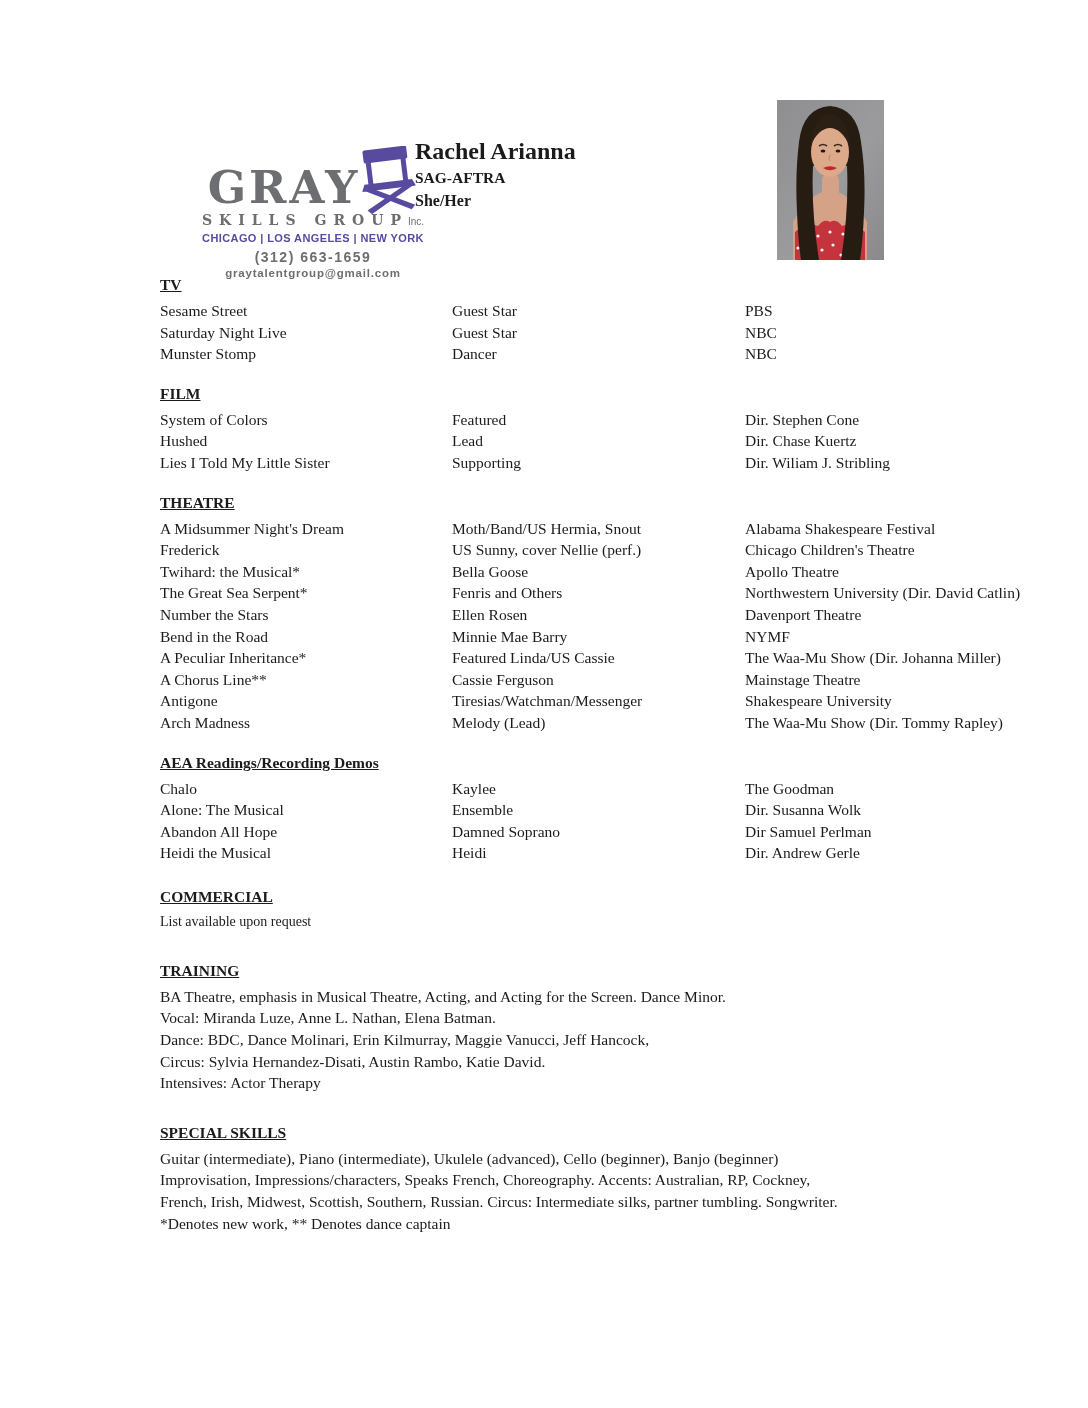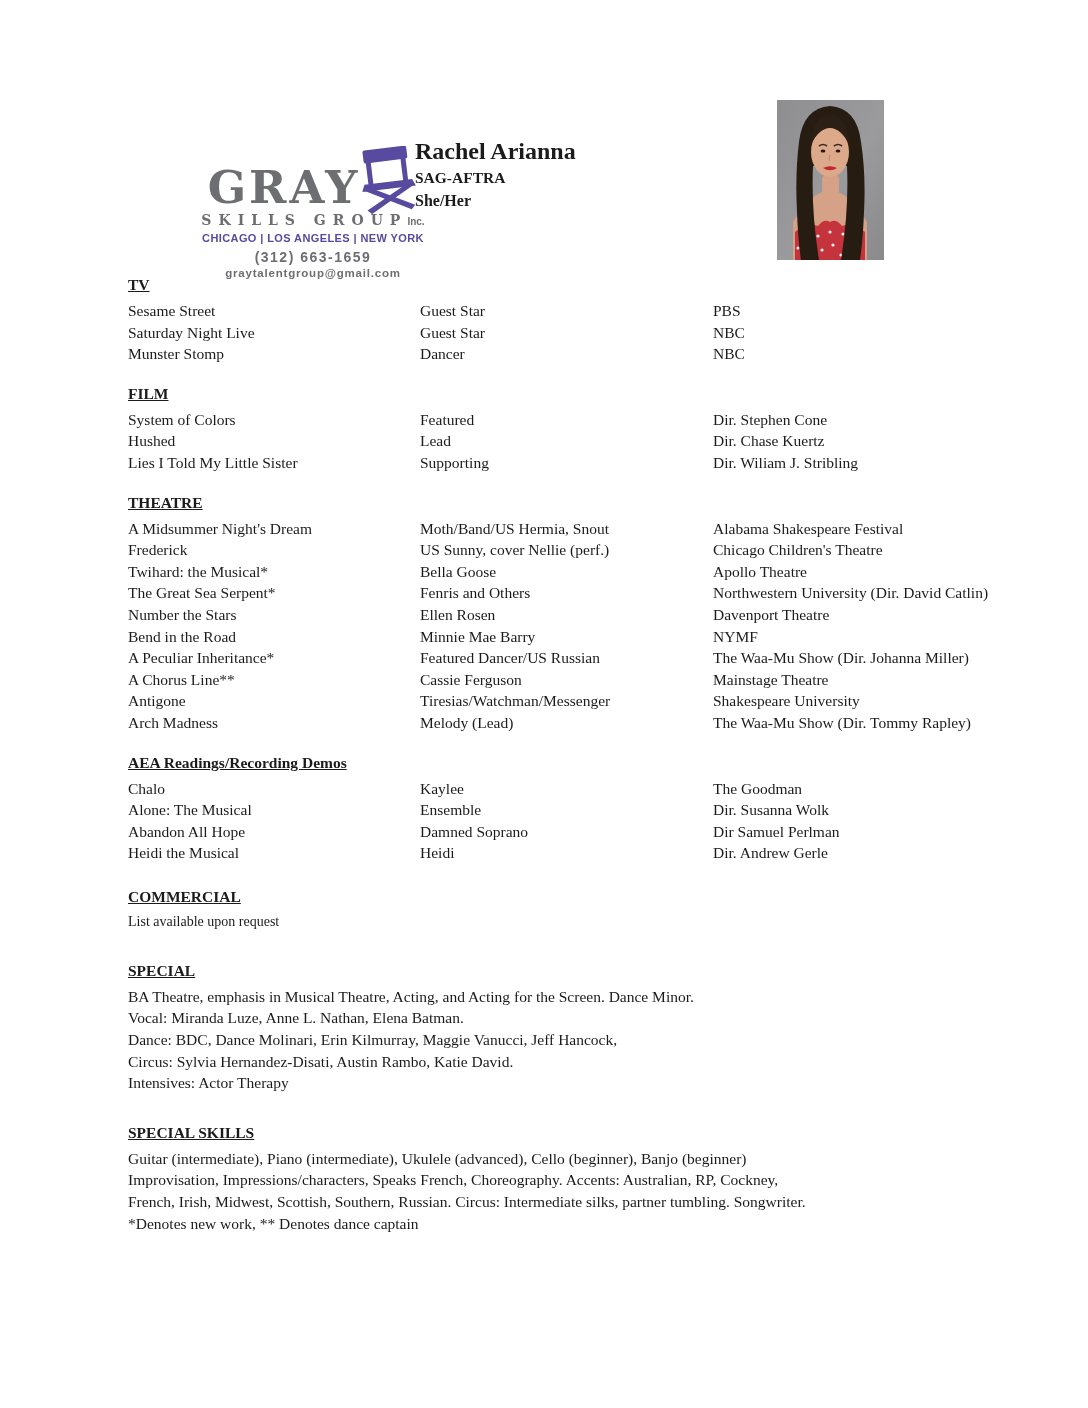--- a/index.html
+++ b/index.html
@@ -28,36 +28,36 @@
   }
   .chair-icon{margin-left:-4px;margin-bottom:-8px;}
   .logo-subline{
     display:flex;justify-content:center;align-items:baseline;
     margin-top:2px;color:#6d6e71;
   }
   .logo-subbrand{
     font-family:"DejaVu Serif", serif;
     font-size:14px;letter-spacing:7px;font-weight:bold;
   }
-  .logo-inc{font-size:10px;margin-left:0;color:#6d6e71;font-weight:bold;}
+  .logo-inc{font-size:10px;margin-left:0;color:#6d6e71;font-weight:normal;}
   .logo-cities{
     margin-top:4px;font-size:11px;font-weight:bold;color:#584a9e;letter-spacing:0.4px;
   }
   .logo-phone{margin-top:5px;font-size:14px;font-weight:bold;color:#6d6e71;letter-spacing:1.5px;}
   .logo-email{margin-top:2px;font-size:11.5px;font-weight:bold;color:#6d6e71;letter-spacing:0.8px;}
 
   .namecard{position:absolute;left:415px;top:138px;width:300px;text-align:left;}
   .actor-name{margin:0;font-size:24px;font-weight:bold;line-height:1.1;}
   .union{margin-top:5px;font-size:15.5px;font-weight:bold;}
   .pronouns{margin-top:5px;font-size:16px;font-weight:bold;}
 
   .photo{position:absolute;left:777px;top:100px;width:107px;height:160px;}
 
   
-  main{padding:0 40px 0 128px;}
+  main{padding:0 40px 0 128px;margin-left:32px;}
   section{margin-top:20px;}
   section.first{margin-top:0;}
   section.gap-md{margin-top:24px;}
   section.gap-lg{margin-top:30px;}
 
   .section-title{
     margin:0 0 6px 0;
     font-size:15.5px;font-weight:bold;
     text-decoration:underline;
   }
@@ -230,21 +230,21 @@
         <span>Ellen Rosen</span>
         <span>Davenport Theatre</span>
       </div>
       <div class="row">
         <span>Bend in the Road</span>
         <span>Minnie Mae Barry</span>
         <span>NYMF</span>
       </div>
       <div class="row">
         <span>A Peculiar Inheritance*</span>
-        <span>Featured Dancer/US Russian</span>
+        <span>Featured Linda/US Cassie</span>
         <span>The Waa-Mu Show (Dir. Johanna Miller)</span>
       </div>
       <div class="row">
         <span>A Chorus Line**</span>
         <span>Cassie Ferguson</span>
         <span>Mainstage Theatre</span>
       </div>
       <div class="row">
         <span>Antigone</span>
         <span>Tiresias/Watchman/Messenger</span>
@@ -280,21 +280,21 @@
         <span>Dir. Andrew Gerle</span>
       </div>
     </section>
 
     <section class="gap-md">
       <h2 class="section-title">COMMERCIAL</h2>
       <p class="note">List available upon request</p>
     </section>
 
     <section class="gap-lg">
-      <h2 class="section-title">SPECIAL</h2>
+      <h2 class="section-title">TRAINING</h2>
       <p class="line">BA Theatre, emphasis in Musical Theatre, Acting, and Acting for the Screen. Dance Minor.</p>
       <p class="line">Vocal: Miranda Luze, Anne L. Nathan, Elena Batman.</p>
       <p class="line">Dance:  BDC, Dance Molinari, Erin Kilmurray, Maggie Vanucci, Jeff Hancock,</p>
       <p class="line">Circus: Sylvia Hernandez-Disati, Austin Rambo, Katie David.</p>
       <p class="line">Intensives: Actor Therapy</p>
     </section>
 
     <section class="gap-lg">
       <h2 class="section-title">SPECIAL SKILLS</h2>
       <p class="line">Guitar (intermediate), Piano (intermediate), Ukulele (advanced), Cello (beginner), Banjo (beginner)</p>

